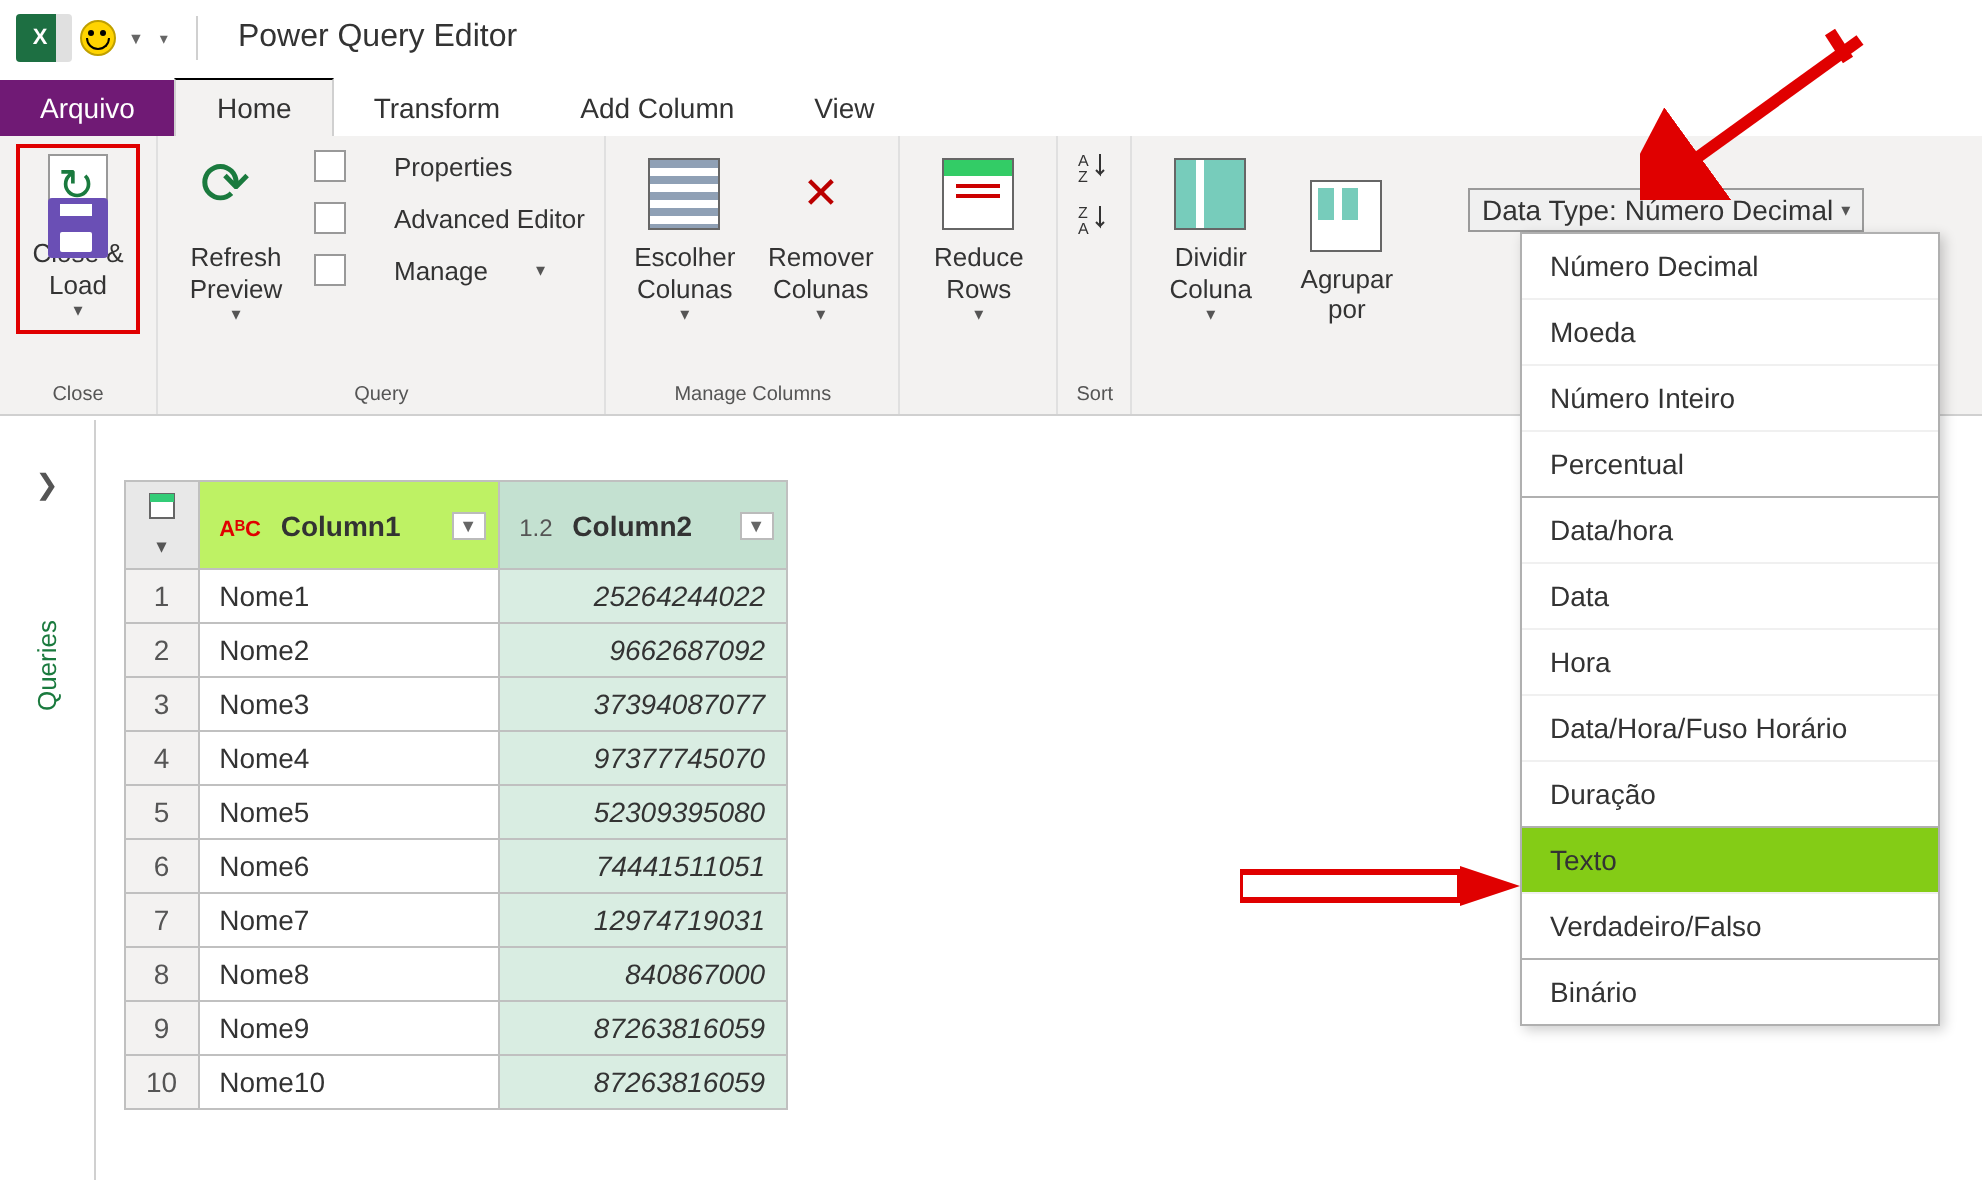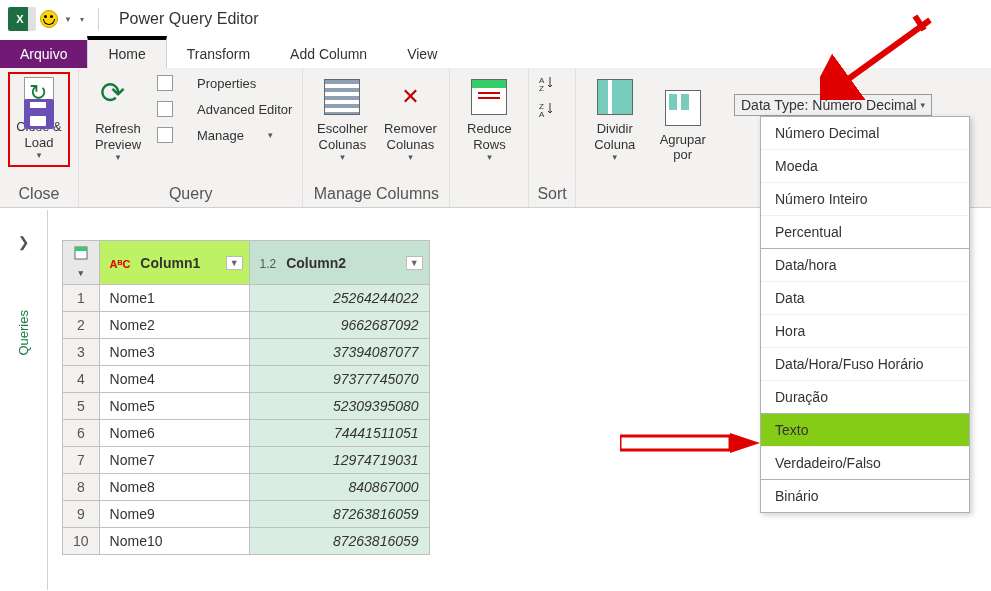--- a/index.html
+++ b/index.html
@@ -14,27 +14,27 @@
 .smiley::before { content: ""; position: absolute; width: 3px; height: 3px; background: #000; border-radius: 50%; top: 4px; left: 3px; box-shadow: 6px 0 0 #000; }
 .smiley::after { content: ""; position: absolute; width: 10px; height: 5px; border: 1.5px solid #000; border-top: none; border-radius: 0 0 10px 10px; top: 8px; left: 2px; }
 .dd-arrow { font-size: 8px; color: #666; margin: 0 2px; }
 .sep { width: 1px; height: 22px; background: #d0d0d0; margin: 0 8px; }
 .title { font-size: 16px; color: #333; }
 
 
 .tabs { display: flex; align-items: flex-end; height: 30px; background: #fff; }
 .tab { padding: 6px 20px; font-size: 14px; cursor: pointer; }
 .tab.file { background: #701a75; color: #fff; }
-.tab.active { background: #f3f2f1; border-top: 4px solid #000000; border-left: 1px solid #d0d0d0; border-right: 1px solid #d0d0d0; }
+.tab.active { background: #f3f2f1; border-top: 1px solid #000000; border-left: 1px solid #d0d0d0; border-right: 1px solid #d0d0d0; }
 
 
 .ribbon { display: flex; background: #f3f2f1; border-bottom: 1px solid #d0d0d0; height: 140px; }
 .group { display: flex; flex-direction: column; padding: 4px 8px 2px; border-right: 1px solid #e0e0e0; }
 .group-body { display: flex; flex: 1; align-items: flex-start; gap: 6px; }
-.group-label { text-align: center; font-size: 16px; color: #555; padding: 2px 0; }
+.group-label { text-align: center; font-size: 10px; color: #555; padding: 2px 0; }
 .bigbtn { display: flex; flex-direction: column; align-items: center; justify-content: flex-end; width: 62px; height: 95px; text-align: center; font-size: 13px; line-height: 1.2; padding: 4px 2px; cursor: pointer; }
 .bigbtn .icon { width: 36px; height: 36px; margin-bottom: 6px; }
 .smallbtn { display: flex; align-items: center; gap: 24px; font-size: 13px; padding: 3px 2px; cursor: pointer; white-space: nowrap; }
 .smallbtn .sicon { width: 16px; height: 16px; }
 .col { display: flex; flex-direction: column; justify-content: center; gap: 4px; }
 .highlight-red { border: 2px solid #e00000; }
 .dd-tri { font-size: 9px; color: #555; }
 
 
 .datatype-btn { display: flex; align-items: center; gap: 4px; font-size: 14px; padding: 2px 6px; border: 1px solid #9a9a9a; background: #f0f0f0; cursor: pointer; position: absolute; left: 734px; top: 94px; }
@@ -53,21 +53,21 @@
 .grid-wrap { position: absolute; left: 62px; top: 240px; }
 .grid { border-collapse: collapse; font-size: 14px; }
 .grid th, .grid td { border: 1px solid #c0c0c0; padding: 5px 10px; }
 .grid .rownum { background: #f3f2f1; text-align: center; width: 34px; color: #555; }
 .grid .corner { background: #e8e8e8; width: 34px; }
 .grid .colhead { background: #bef264; text-align: left; font-weight: normal; position: relative; }
 .grid .colhead .type-icon { color: #e00000; font-weight: bold; font-size: 11px; margin-right: 6px; }
 .grid .colhead .type-icon2 { color: #555; font-size: 12px; margin-right: 6px; }
 .grid .colhead .filter { position: absolute; right: 6px; top: 50%; transform: translateY(-50%); font-size: 9px; color: #666; border: 1px solid #bbb; padding: 1px 3px; background: #fff; }
 .grid .c1 { width: 150px; }
-.grid .c2 { width: 180px; text-align: right; background: #d9ede2; font-style: italic; }
+.grid .c2 { width: 144px; text-align: right; background: #d9ede2; font-style: italic; }
 .grid .colhead.c2 { background: #c4e1d1; text-align: left; font-style: normal; }
 
 
 .arrow { position: absolute; pointer-events: none; }
 .arrow-red-big { left: 820px; top: 10px; width: 120px; height: 90px; }
 .arrow-red-small { left: 620px; top: 430px; width: 140px; height: 26px; }
 
 
 .ico-disk { width: 30px; height: 30px; background: #6a4fb5; border-radius: 2px; position: relative; }
 .ico-disk::before { content: ""; position: absolute; top: 3px; left: 6px; width: 16px; height: 6px; background: #fff; }

